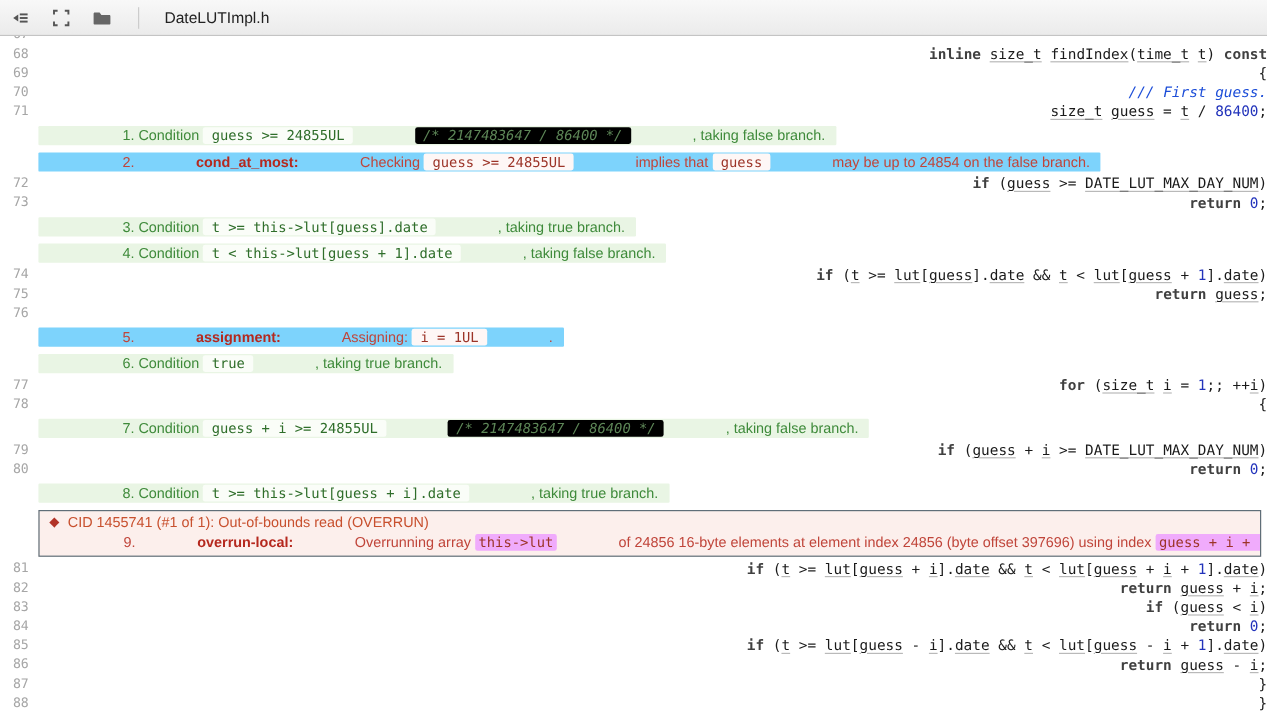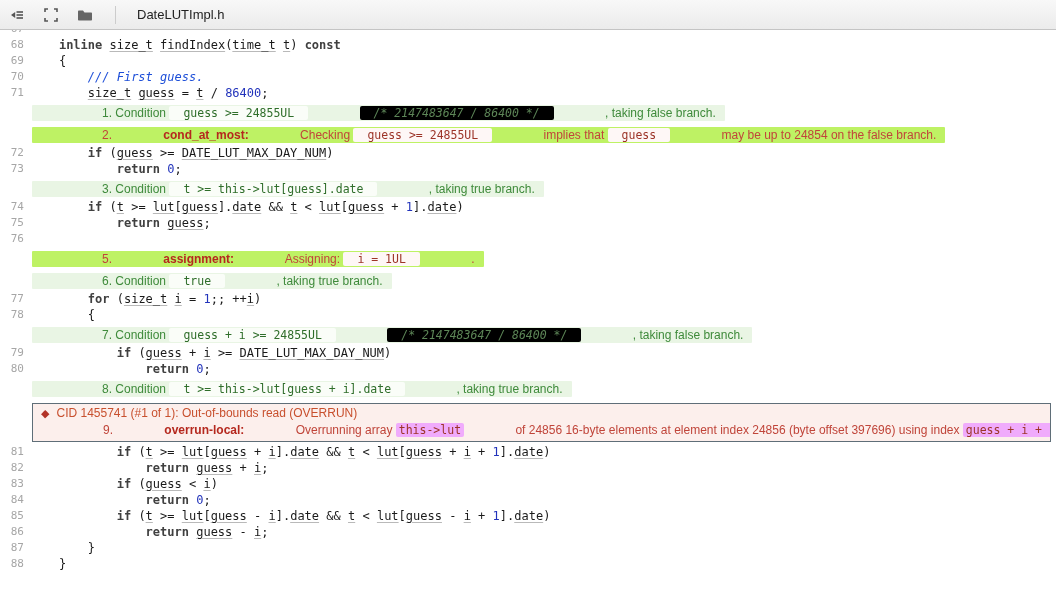--- a/index.html
+++ b/index.html
@@ -13,44 +13,44 @@
     background:linear-gradient(#f8f8f8,#ebebeb);border-bottom:1px solid #c4c4c4;
     padding:0 8px;gap:16px;
   }
   .tb-icon{width:18px;height:18px;display:flex;align-items:center;justify-content:center;}
   .tb-sep{width:1px;height:18px;background:#cccccc;margin:0 5px;}
   .tb-title{font-size:13px;color:#222;}
   
   .viewport{height:564px;overflow:hidden;}
   .rows{margin-top:-8px;}
   .row{display:flex;align-items:flex-start;}
-  .code-row{height:16px;line-height:16px;}
+  .code-row{height:16px;line-height:16px;justify-content:space-between;}
   .gutter{
     flex:0 0 30px;box-sizing:border-box;text-align:right;padding-right:6px;
     font:11px "DejaVu Sans Mono",monospace;color:#a6a6a6;user-select:none;
   }
   .codeline{font:12px "DejaVu Sans Mono",monospace;color:#1a1a1a;white-space:pre;}
   .kw{font-weight:bold;color:#404040;}
   .id{text-decoration:underline;text-decoration-color:#b9b9b9;text-underline-offset:2px;}
   .num{color:#2233bb;}
   .cmt{color:#1d4ed8;font-style:italic;}
   
   .note-row{padding:3px 0 3px 32px;}
   .strip{
     width:fit-content;max-width:1014px;font-size:12px;line-height:16px;
     padding:0 9px 0 22px;white-space:nowrap;overflow:hidden;border-radius:1px;
   }
   .green{background:#e9f5e4;color:#3e8a3a;}
-  .red{background:#bef264;color:#c0453a;}
+  .red{background:#7dd3fc;color:#c0453a;}
   .nb{font-weight:bold;}
   .red .nb{color:#b5281e;}
   .nt{font-family:"Liberation Sans",sans-serif;margin-left:48px;}
   .nc{
     font-family:"DejaVu Sans Mono",monospace;font-size:11.5px;
-    padding:0 14px;border-radius:2px;
+    padding:0 7px;border-radius:2px;
   }
   .green .nc{color:#2f6e2a;background:#fafdf8;}
   .red .nc{color:#9c3428;background:#fef7f6;}
   .green .ncc{font-style:italic;color:#5d8657;background:#000000;}
   
   .defect{
     margin:3px 5px 3px 32px;border:1px solid #5f6e78;background:#fcefec;
     box-sizing:border-box;
   }
   .defect-title{
@@ -123,20 +123,23 @@
         <span class="gutter">72</span>
         <span class="codeline"><span class="pl">        </span><span class="kw">if</span><span class="pl"> (</span><span class="id">guess</span><span class="pl"> &gt;= </span><span class="id">DATE_LUT_MAX_DAY_NUM</span><span class="pl">)</span></span>
       </div>
       <div class="row code-row">
         <span class="gutter">73</span>
         <span class="codeline"><span class="pl">            </span><span class="kw">return</span><span class="pl"> </span><span class="num">0</span><span class="pl">;</span></span>
       </div>
       <div class="row note-row">
         <div class="strip green"><span class="nt">3. Condition </span><span class="nc">t &gt;= this-&gt;lut[guess].date</span><span class="nt"> , taking true branch.</span></div>
       </div>
+      <div class="row note-row">
+        <div class="strip green"><span class="nt">4. Condition </span><span class="nc">t &lt; this-&gt;lut[guess + 1].date</span><span class="nt"> , taking false branch.</span></div>
+      </div>
       <div class="row code-row">
         <span class="gutter">74</span>
         <span class="codeline"><span class="pl">        </span><span class="kw">if</span><span class="pl"> (</span><span class="id">t</span><span class="pl"> &gt;= </span><span class="id">lut</span><span class="pl">[</span><span class="id">guess</span><span class="pl">].</span><span class="id">date</span><span class="pl"> &amp;&amp; </span><span class="id">t</span><span class="pl"> &lt; </span><span class="id">lut</span><span class="pl">[</span><span class="id">guess</span><span class="pl"> + </span><span class="num">1</span><span class="pl">].</span><span class="id">date</span><span class="pl">)</span></span>
       </div>
       <div class="row code-row">
         <span class="gutter">75</span>
         <span class="codeline"><span class="pl">            </span><span class="kw">return</span><span class="pl"> </span><span class="id">guess</span><span class="pl">;</span></span>
       </div>
       <div class="row code-row">
         <span class="gutter">76</span>

